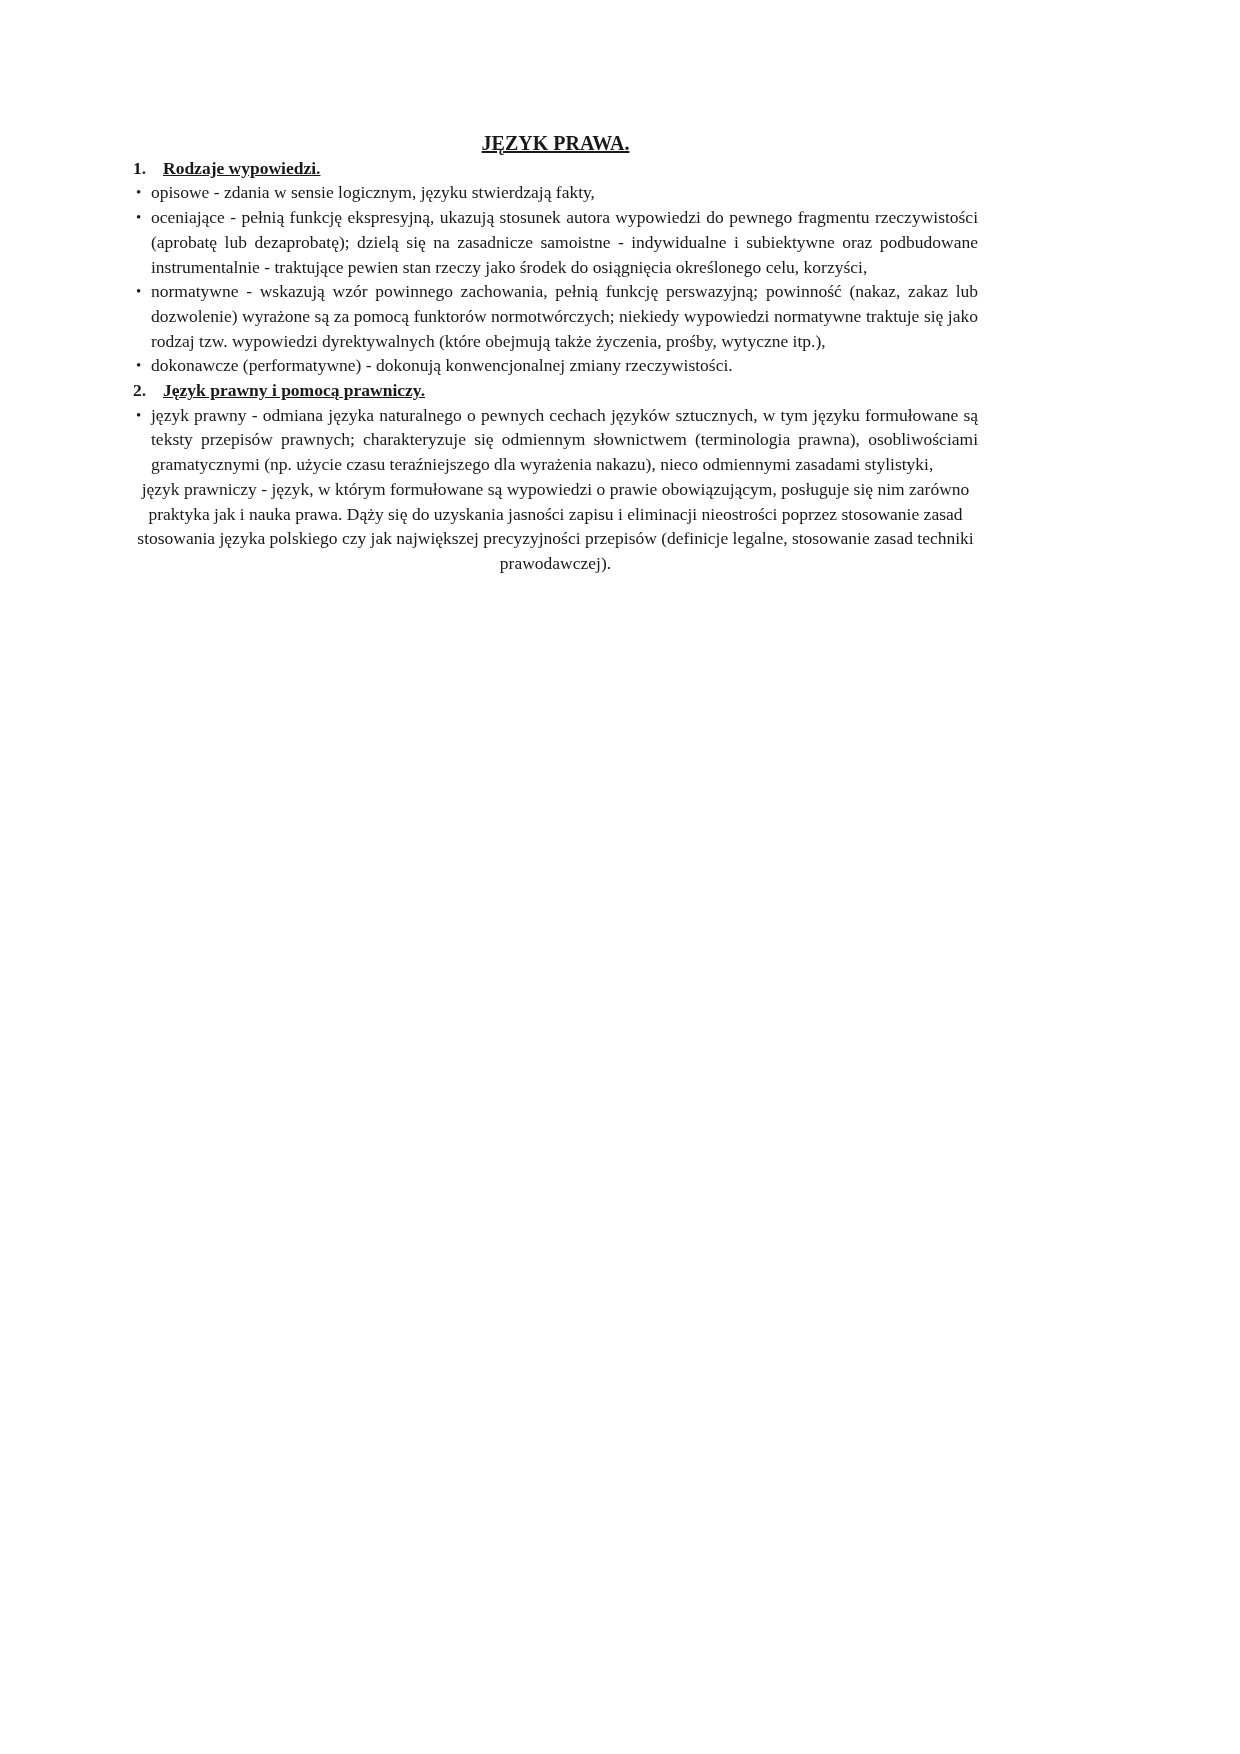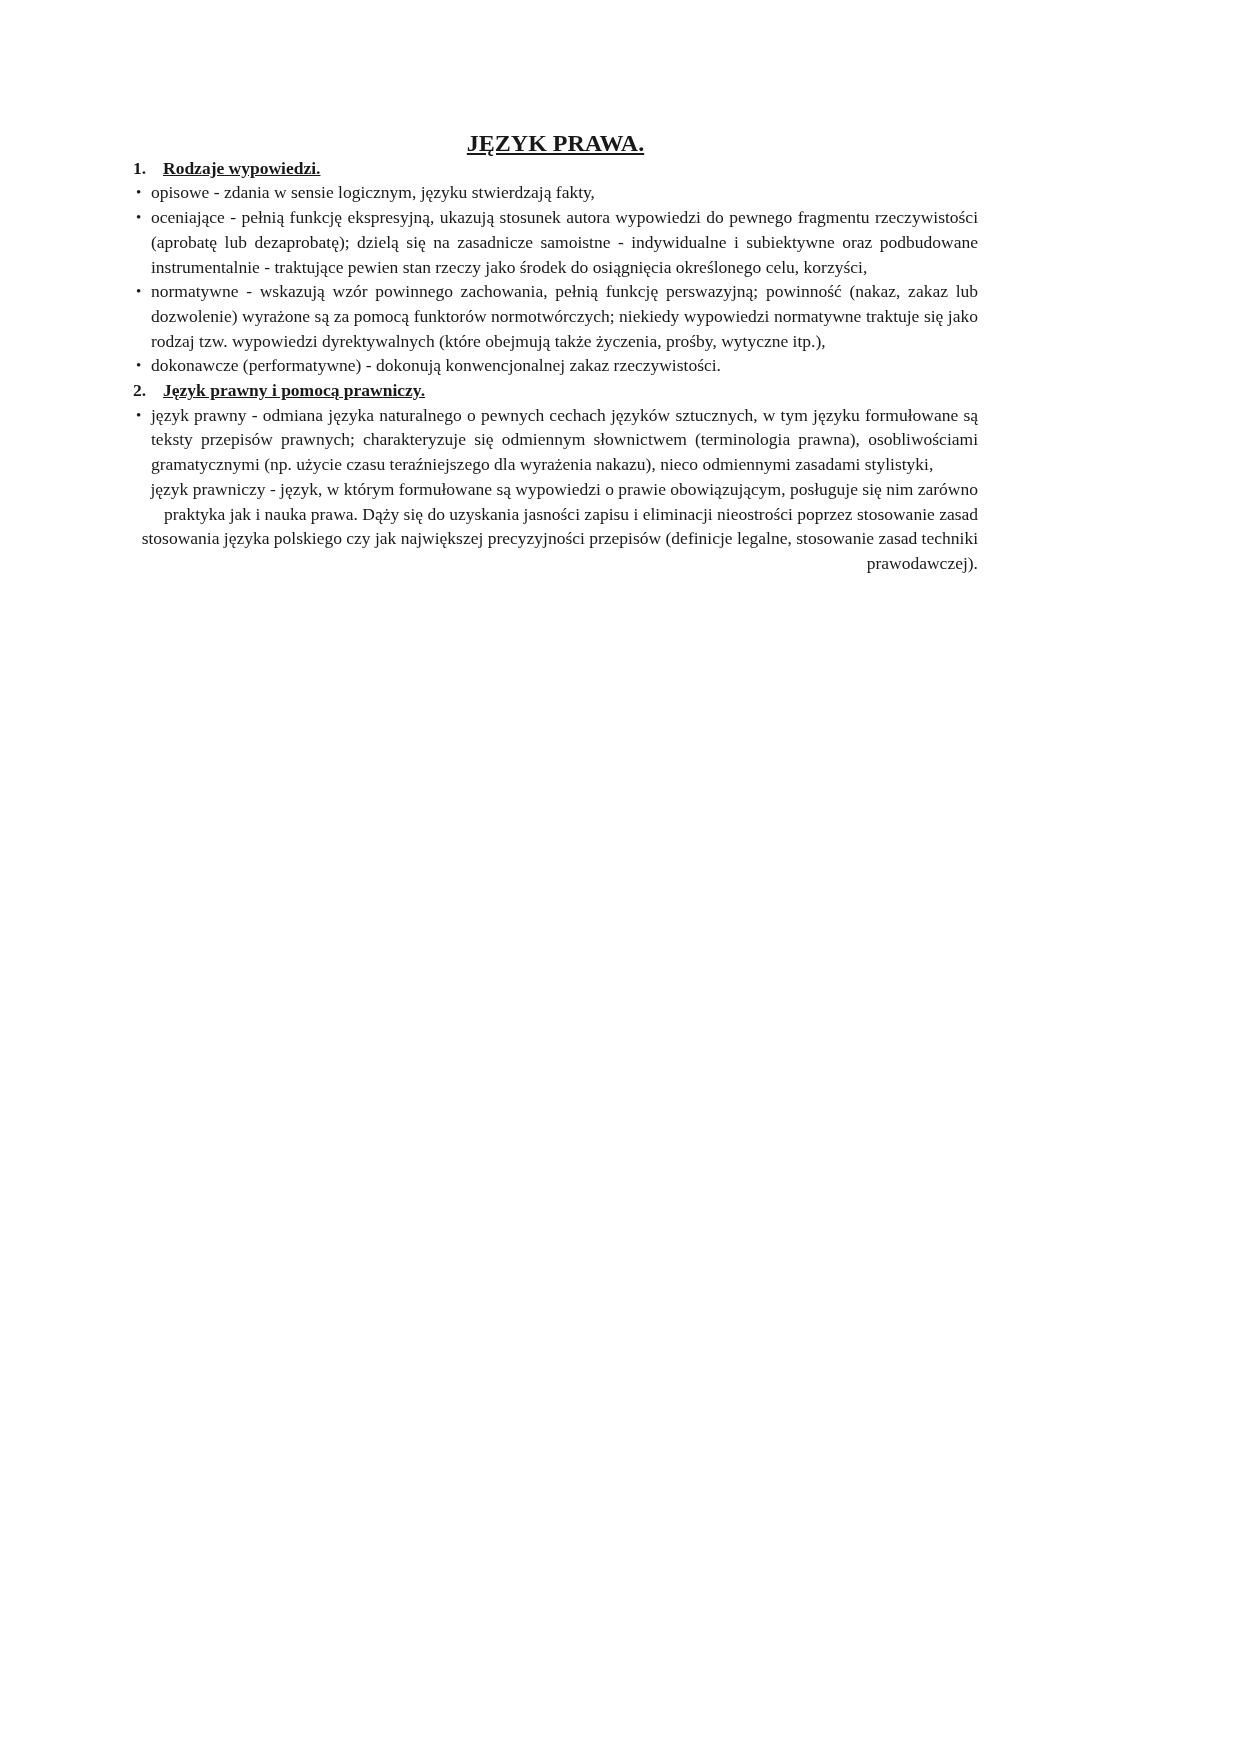--- a/index.html
+++ b/index.html
@@ -10,21 +10,21 @@
     min-height: 1754px;
     background: #ffffff;
     padding: 131px 262px 60px 133px;
     font-family: "Liberation Serif", "DejaVu Serif", serif;
     font-size: 17.5px;
     line-height: 24.7px;
     color: #191919;
   }
   .doc-title {
     text-align: center;
-    font-size: 24px;
+    font-size: 20px;
     font-weight: bold;
     text-decoration: underline;
     line-height: 24.7px;
   }
   .heading-row {
     display: flex;
     font-weight: bold;
   }
   .heading-num {
     flex: 0 0 30px;
@@ -41,21 +41,21 @@
   .bullet-marker {
     flex: 0 0 15px;
     width: 15px;
     font-size: 15px;
   }
   .bullet-text {
     flex: 1;
     text-align: justify;
   }
   .plain-paragraph {
-    text-align: right;
+    text-align: center;
   }
 </style>
 </head>
 <body>
 
 <div class="page">
 
   <h1 class="doc-title">JĘZYK PRAWA.</h1>
 
   <div class="heading-row">
@@ -70,21 +70,21 @@
   <div class="bullet-item">
     <span class="bullet-marker">•</span>
     <span class="bullet-text">oceniające - pełnią funkcję ekspresyjną, ukazują stosunek autora wypowiedzi do pewnego fragmentu rzeczywistości (aprobatę lub dezaprobatę); dzielą się na zasadnicze samoistne - indywidualne i subiektywne oraz podbudowane instrumentalnie - traktujące pewien stan rzeczy jako środek do osiągnięcia określonego celu, korzyści,</span>
   </div>
   <div class="bullet-item">
     <span class="bullet-marker">•</span>
     <span class="bullet-text">normatywne - wskazują wzór powinnego zachowania, pełnią funkcję perswazyjną; powinność (nakaz, zakaz lub dozwolenie) wyrażone są za pomocą funktorów normotwórczych; niekiedy wypowiedzi normatywne traktuje się jako rodzaj tzw. wypowiedzi dyrektywalnych (które obejmują także życzenia, prośby, wytyczne itp.),</span>
   </div>
   <div class="bullet-item">
     <span class="bullet-marker">•</span>
-    <span class="bullet-text">dokonawcze (performatywne) - dokonują konwencjonalnej zakaz rzeczywistości.</span>
+    <span class="bullet-text">dokonawcze (performatywne) - dokonują konwencjonalnej zmiany rzeczywistości.</span>
   </div>
 
   <div class="heading-row">
     <span class="heading-num">2.</span>
     <span class="heading-text">Język prawny i pomocą prawniczy.</span>
   </div>
 
   <div class="bullet-item">
     <span class="bullet-marker">•</span>
     <span class="bullet-text">język prawny - odmiana języka naturalnego o pewnych cechach języków sztucznych, w tym języku formułowane są teksty przepisów prawnych; charakteryzuje się odmiennym słownictwem (terminologia prawna), osobliwościami gramatycznymi (np. użycie czasu teraźniejszego dla wyrażenia nakazu), nieco odmiennymi zasadami stylistyki,</span>

